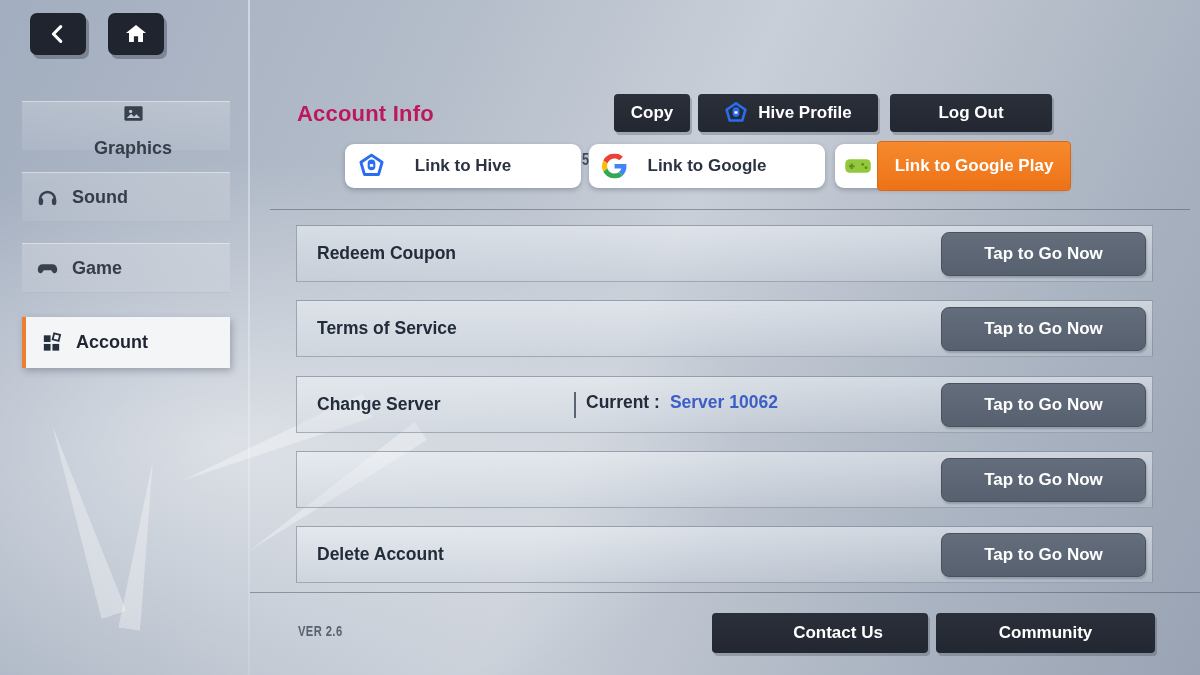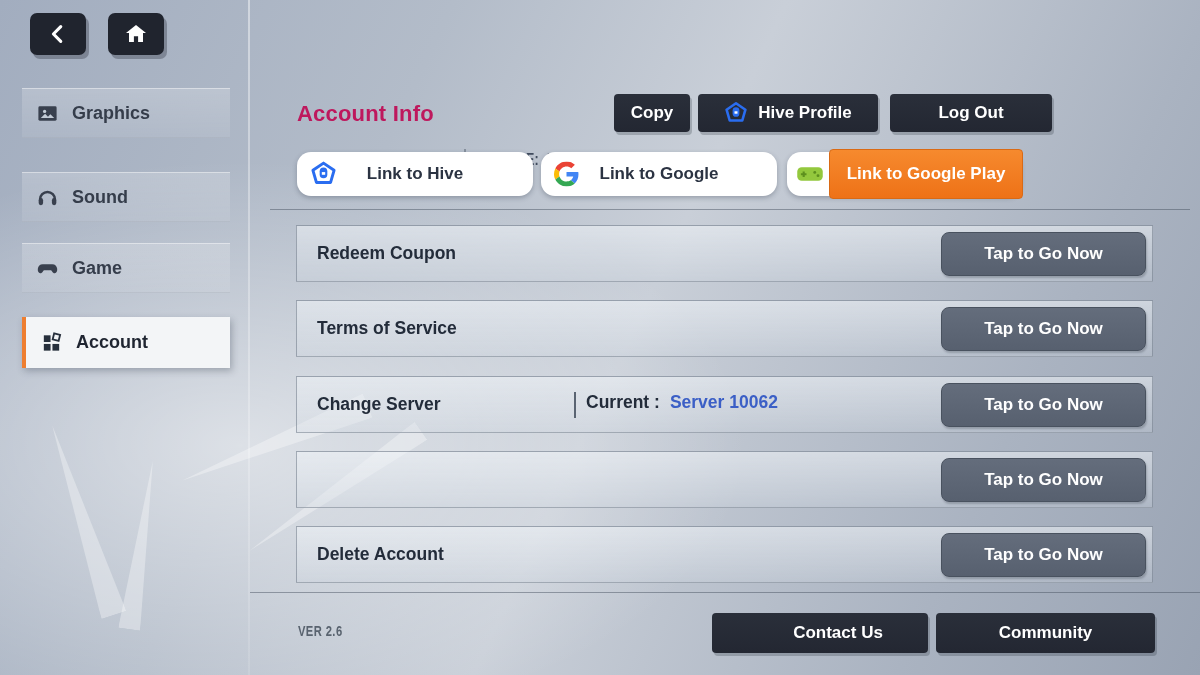--- a/index.html
+++ b/index.html
@@ -24,42 +24,42 @@
 
   
   .side-item { position:absolute; left:22px; width:208px; height:50px;
     display:flex; align-items:center; gap:13px; padding-left:14px;
     background:linear-gradient(180deg, rgba(255,255,255,0.20), rgba(255,255,255,0.08));
     border-top:1px solid rgba(255,255,255,0.5); border-bottom:1px solid rgba(120,130,145,0.22);
     color:#353d4b; font-size:18px; font-weight:600; cursor:pointer; }
   .side-item.active { background:#f3f5f7; border:none; border-left:4px solid #ee7e30;
     height:51px; color:#1f2531;
     box-shadow:2px 3px 7px rgba(40,50,65,0.30); }
-  #side-graphics { top:88px; } #side-sound { top:172px; }
+  #side-graphics { top:101px;flex-direction:column; } #side-sound { top:172px; }
   #side-game { top:243px; } #side-account { top:317px; }
 
   
   .page-title { position:absolute; left:297px; top:101px; font-size:22px; font-weight:700;
     color:#be185d; letter-spacing:0.2px; }
   .cs-group { position:absolute; left:464px; top:99px; height:26px; display:flex; align-items:center;margin-top:48px; }
   .cs-bar { width:2px; height:22px; background:rgba(95,105,120,0.55); margin-right:9px; }
   .cs-text { display:flex; gap:8px; transform:scaleX(0.78); transform-origin:left center;
     font-size:16px; font-weight:700; color:#414c5e; white-space:nowrap; letter-spacing:0.5px; }
 
   .dark-btn { position:absolute; background:linear-gradient(180deg,#2a2f3a,#232732);
     color:#fff; border-radius:4px; display:flex; align-items:center; justify-content:center;
     font-size:17px; font-weight:600; box-shadow:2px 3px 0 rgba(25,30,40,0.22); cursor:pointer; }
   #copy-btn    { left:614px; top:94px; width:76px;  height:38px; }
   #hive-profile-btn { left:698px; top:94px; width:180px; height:38px; gap:10px; }
   #logout-btn  { left:890px; top:94px; width:162px; height:38px; }
 
   
-  .link-btn { position:absolute; top:152px; height:44px; background:#fff; border-radius:14px;
+  .link-btn { position:absolute; top:144px; height:44px; background:#fff; border-radius:9px;
     display:flex; align-items:center; justify-content:center; color:#2b3342;
-    font-size:17px; font-weight:700; box-shadow:0 2px 5px rgba(40,50,65,0.30); cursor:pointer; }
+    font-size:17px; font-weight:700; box-shadow:0 2px 5px rgba(40,50,65,0.30); cursor:pointer;margin-left:48px; }
   #link-hive   { left:297px; width:236px; }
   #link-google { left:541px; width:236px; }
   #link-gplay  { left:787px; width:234px; }
   .link-icon { position:absolute; left:13px; top:50%; transform:translateY(-50%); display:flex; }
   .gp-highlight { position:absolute; left:42px; right:-2px; top:-3px; bottom:-3px;
     background:linear-gradient(180deg,#f68a2e,#ee7217); border:1px solid #d96a15; border-radius:4px;
     display:flex; align-items:center; justify-content:center; color:#fff; font-size:17px; font-weight:700; }
 
   .divider { position:absolute; height:1px; background:rgba(70,80,95,0.48); }
   #divider-top    { left:270px; top:209px; width:920px; }

